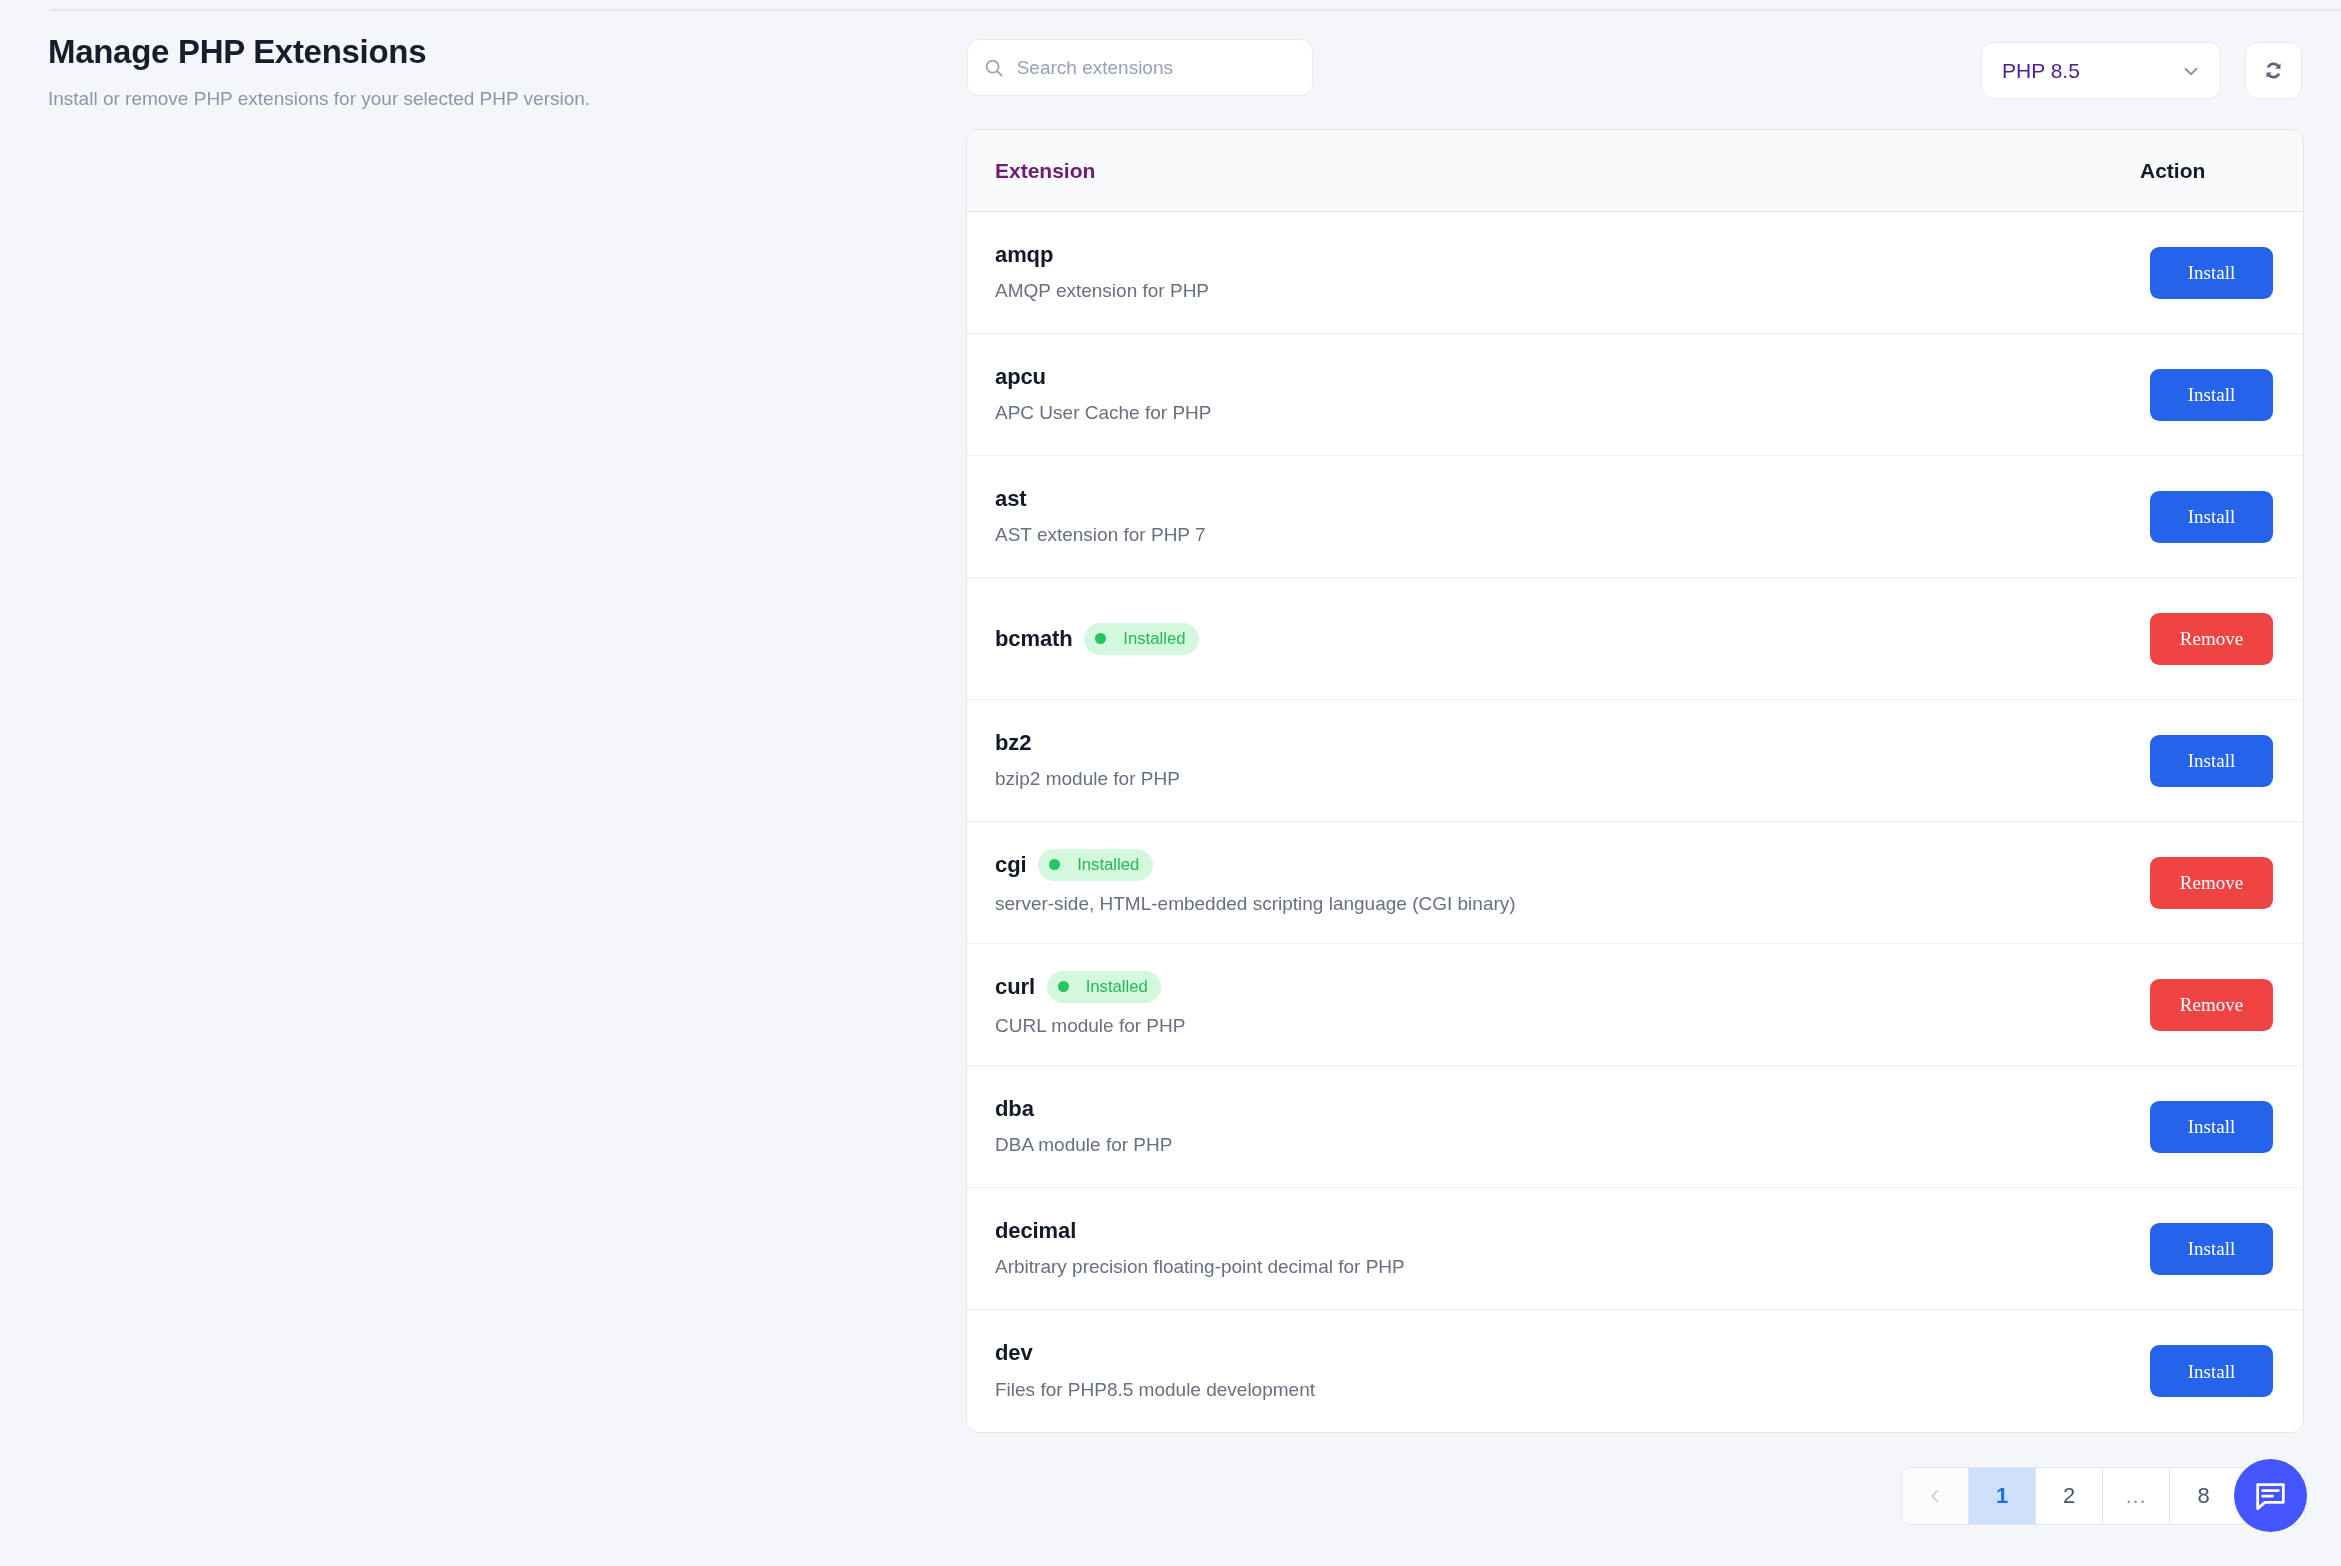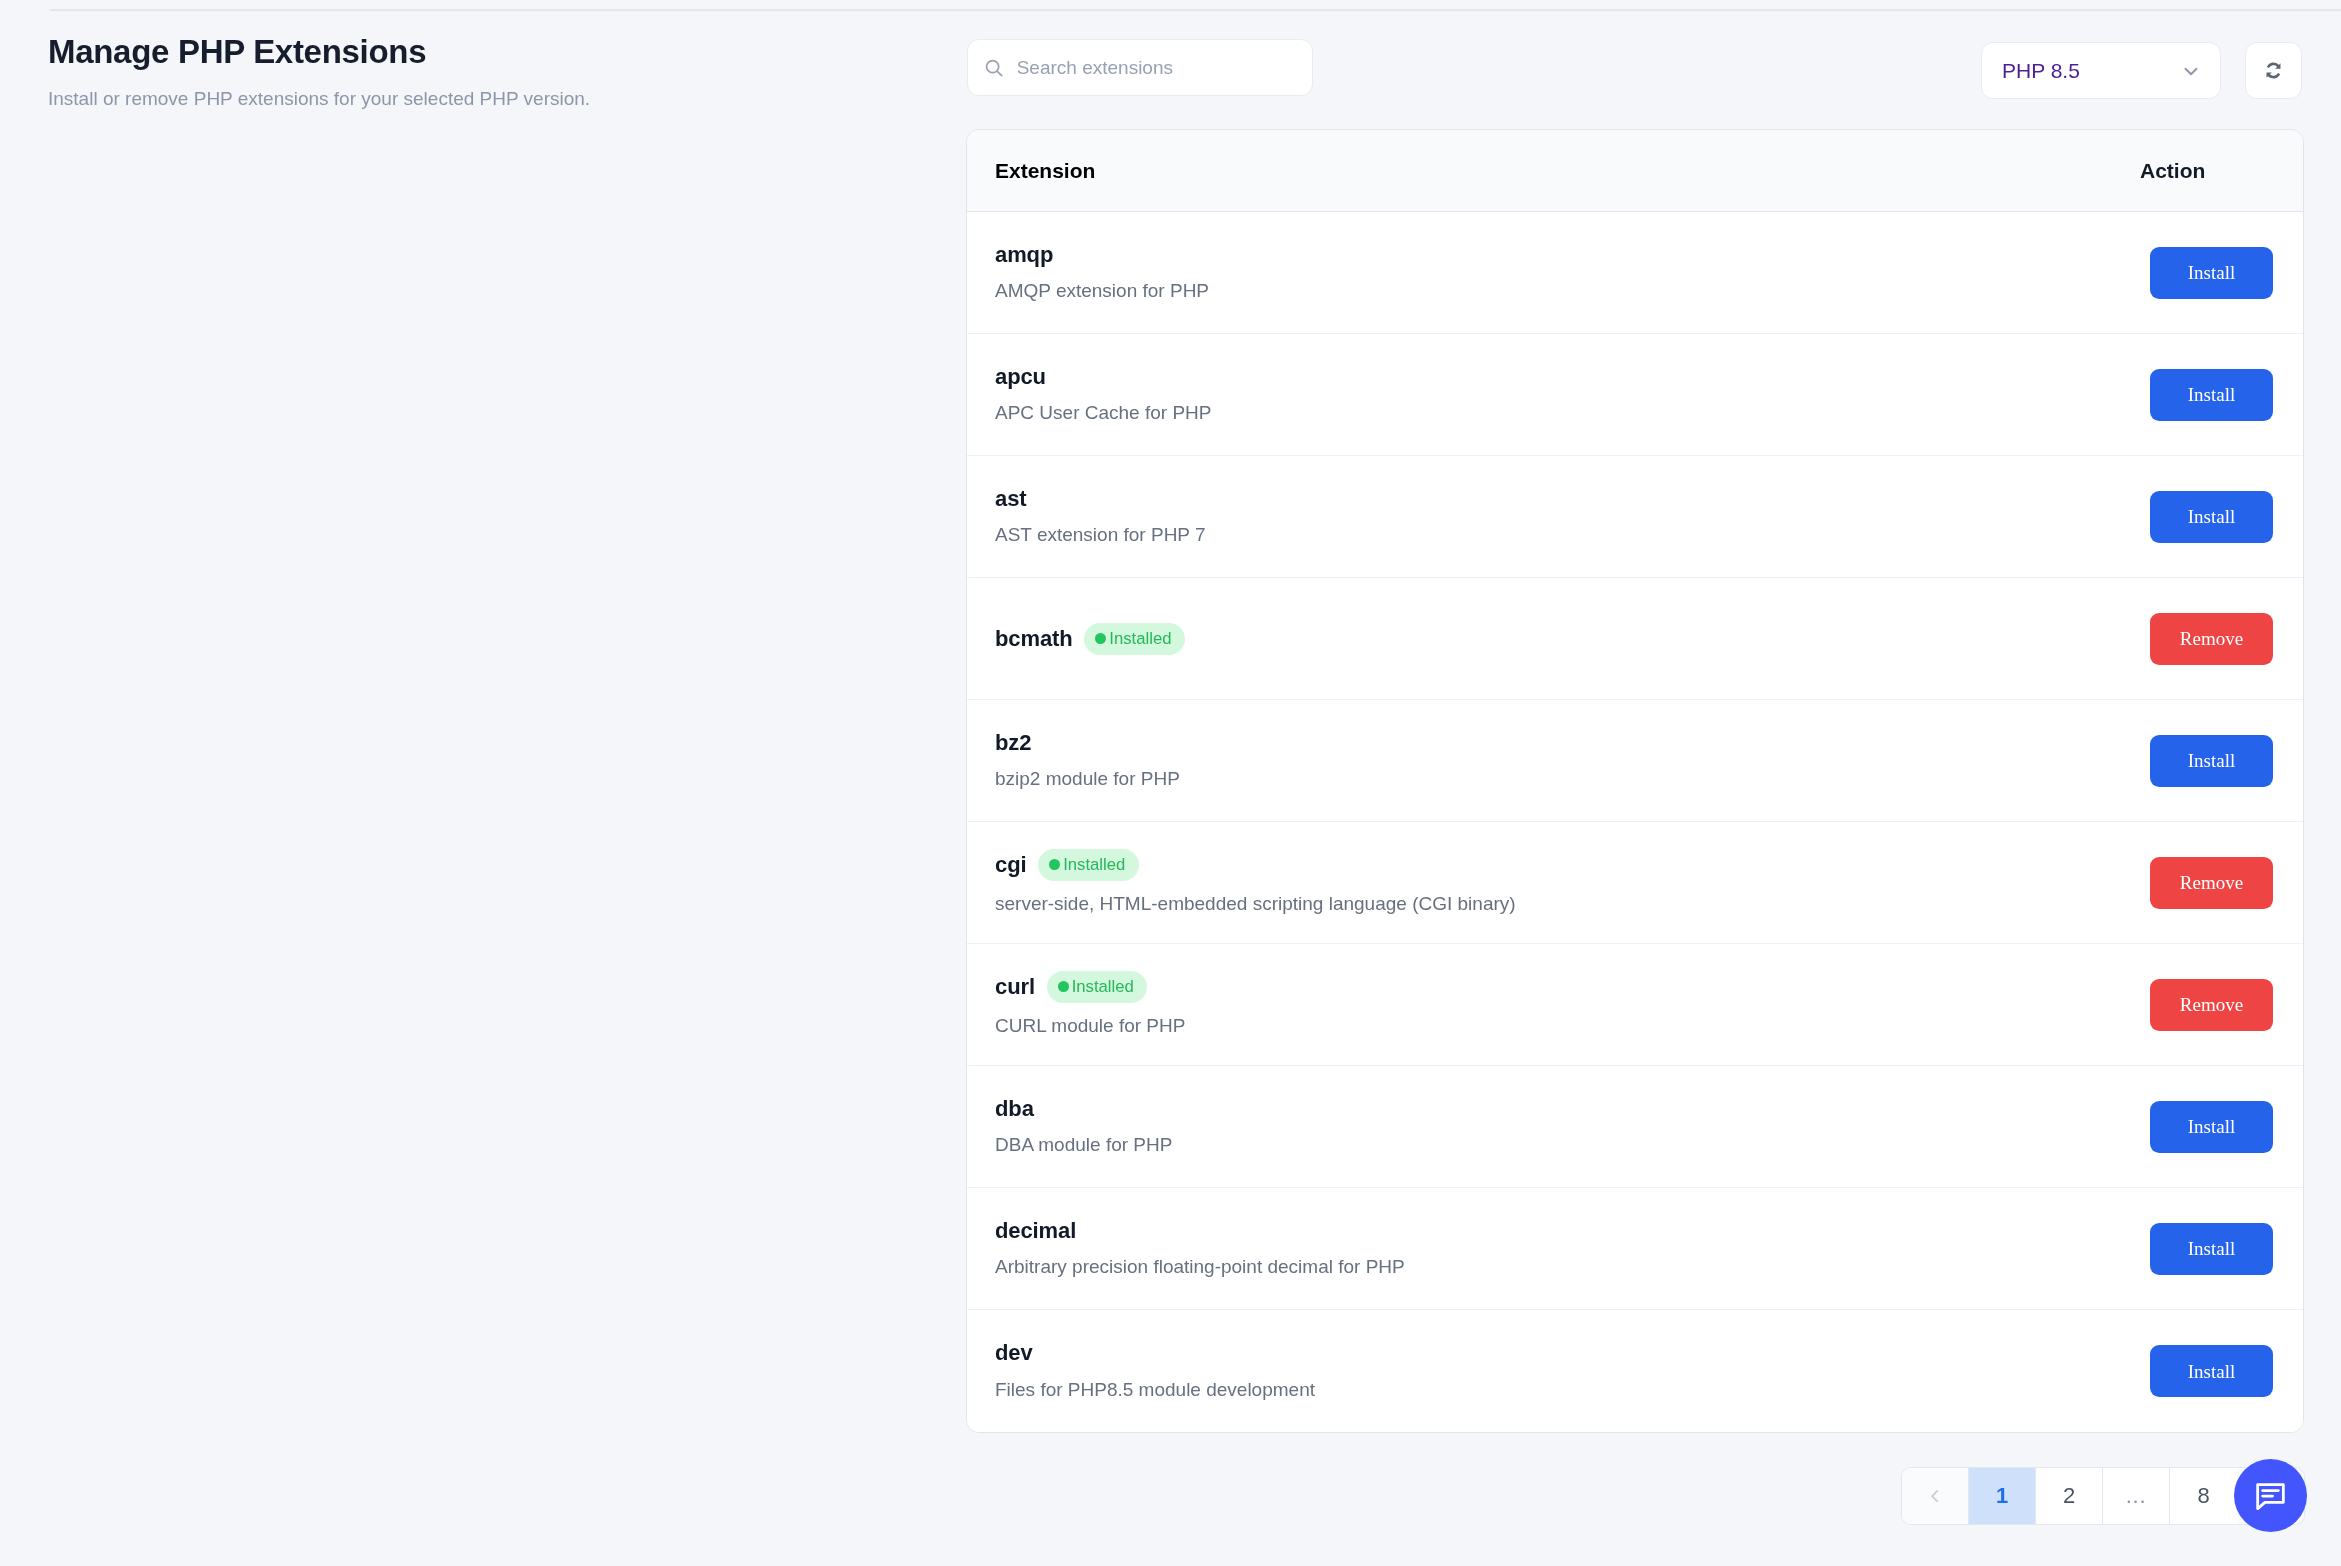--- a/index.html
+++ b/index.html
@@ -153,21 +153,21 @@
     height: 82px;
     background: #f8fafc;
     border-bottom: 1.3px solid #dfe4ed;
     display: flex;
     align-items: center;
     padding: 0 30px 0 28px;
   }
   .th-ext {
     font-size: 21px;
     font-weight: 700;
-    color: #000000;
+    color: #701a75;
     flex: 1 1 auto;
   }
   .th-action {
     font-size: 21px;
     font-weight: 700;
     color: #131a27;
     width: 133px;
     text-align: left;
   }
 
@@ -189,21 +189,21 @@
   }
   .ext-name {
     font-size: 22px;
     font-weight: 600;
     color: #131a27;
     letter-spacing: -0.1px;
   }
   .badge {
     display: inline-flex;
     align-items: center;
-    gap: 3px;
+    gap: 17px;
     background: #d4f8de;
     border-radius: 833px;
     padding: 5px 13.3px 5px 11px;
     height: 32px;
   }
   .badge-dot {
     width: 11px;
     height: 11px;
     border-radius: 50%;
     background: #22c55e;

